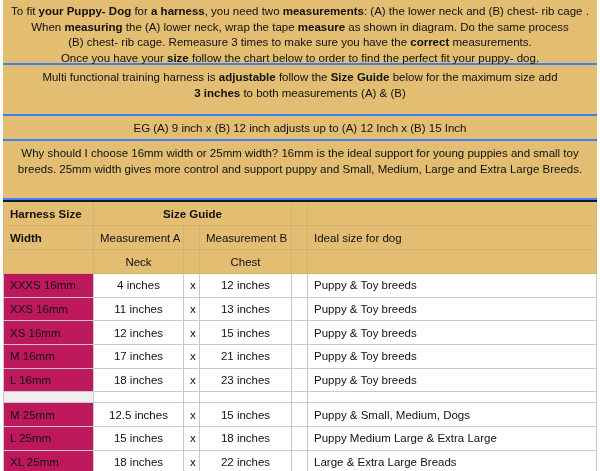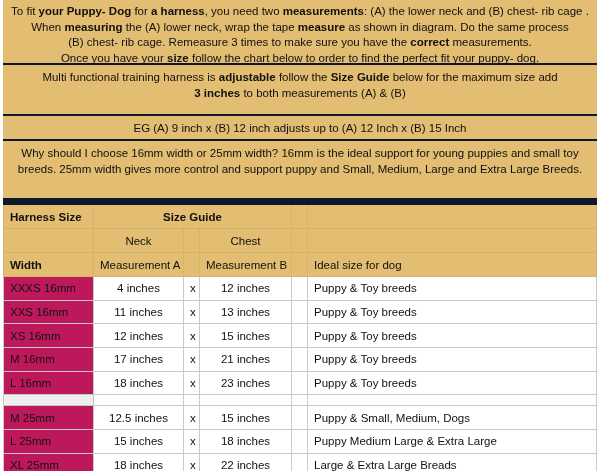--- a/index.html
+++ b/index.html
@@ -1,33 +1,33 @@
 <!DOCTYPE html>
 <html><head>
 <meta charset="utf-8">
 <style>
   html, body { margin:0; padding:0; background:#ffffff; }
   body { width:600px; height:471px; overflow:hidden; font-family:"Liberation Sans", sans-serif; color:#111; }
   .wrap { position:absolute; left:3px; top:0; width:594px; }
-  .banner { background:#e2bd72; border-bottom:2px solid #0f172a; text-align:center; font-size:11.5px; line-height:15.5px; }
+  .banner { background:#e2bd72; border-bottom:2px solid #3b82f6; text-align:center; font-size:11.5px; line-height:15.5px; }
   .b1 { padding:4px 6px 3px; height:56px; }
   .b2 { padding:5px 6px 12px; height:32px; }
   .b3 { padding:5px 6px 3px; height:15px; }
   .b4 { padding:5px 6px 20px; height:32px; }
   table { border-collapse:collapse; width:594px; table-layout:fixed; font-size:11.5px; }
   td { border:1px solid #c9c9c9; height:21px; padding:0 6px; white-space:nowrap; }
   .hdr td { background:#e2bd72; border-color:#d4b36b; height:23px; }
   .hdr td.vl { border-left:1px solid #b89a5a; }
   .row td { background:#fff; height:22.7px; }
   .row td.size { background:#be185d; }
   .spacer td { height:10px; background:#fff; }
   .spacer td.size { background:#efefef; }
   .c { text-align:center; }
   .bold { font-weight:bold; }
-  tr.first td { border-top:5px solid #0f172a; }
+  tr.first td { border-top:2px solid #0f172a; }
 </style>
 </head>
 <body>
 
 <div class="wrap">
   <div class="banner b1" id="p1"><span>To fit </span><b>your Puppy- Dog</b><span> for </span><b>a harness</b><span>, you need two </span><b>measurements</b><span>: (A) the lower neck and  (B) chest- rib cage .</span><br><span>When </span><b>measuring</b><span> the (A) lower neck, wrap the tape </span><b>measure</b><span>  as shown in diagram. Do the same process</span><br><span>(B) chest- rib cage. Remeasure 3 times to make sure you have the </span><b>correct</b><span> measurements.</span><br><span>Once you have your </span><b>size</b><span> follow the chart below to order to find the perfect fit your puppy- dog.</span></div>
   <div class="banner b2" id="p2"><span>Multi functional training harness is </span><b>adjustable</b><span> follow the </span><b>Size Guide</b><span> below for the maximum size add</span><br><b>3 inches</b><span> to both measurements (A) &amp; (B)</span></div>
   <div class="banner b3">EG (A) 9 inch x (B) 12 inch adjusts up to (A) 12 Inch x (B) 15 Inch</div>
   <div class="banner b4">Why should I choose 16mm width or 25mm width? 16mm is the ideal  support for young puppies  and small  toy breeds. 25mm width gives more control and support puppy and Small, Medium, Large and Extra Large Breeds.</div>
 
@@ -41,34 +41,34 @@
         <col>
     </colgroup>
     <tbody>
         <tr class="hdr first">
       <td class="bold">Harness Size</td>
       <td class="bold c vl" colspan="3">Size Guide</td>
       <td class="vl"></td>
       <td class="vl"></td>
     </tr>
     <tr class="hdr">
+      <td class="bold">Width</td>
+      <td class="c vl">Measurement A</td>
+      <td class="vl"></td>
+      <td class="c vl">Measurement B</td>
+      <td class="vl"></td>
+      <td class="vl">Ideal size for dog</td>
+    </tr>
+    <tr class="hdr">
       <td></td>
       <td class="c vl">Neck</td>
       <td class="vl"></td>
       <td class="c vl">Chest</td>
       <td class="vl"></td>
       <td class="vl"></td>
-    </tr>
-    <tr class="hdr">
-      <td class="bold">Width</td>
-      <td class="c vl">Measurement A</td>
-      <td class="vl"></td>
-      <td class="c vl">Measurement B</td>
-      <td class="vl"></td>
-      <td class="vl">Ideal size for dog</td>
     </tr>
     </tbody>
       <tbody id="body16">
         <tr class="row">
           <td class="size">XXXS 16mm</td>
           <td class="c">4 inches</td>
           <td class="c">x</td>
           <td class="c">12 inches</td>
           <td></td>
           <td>Puppy &amp; Toy breeds</td>

